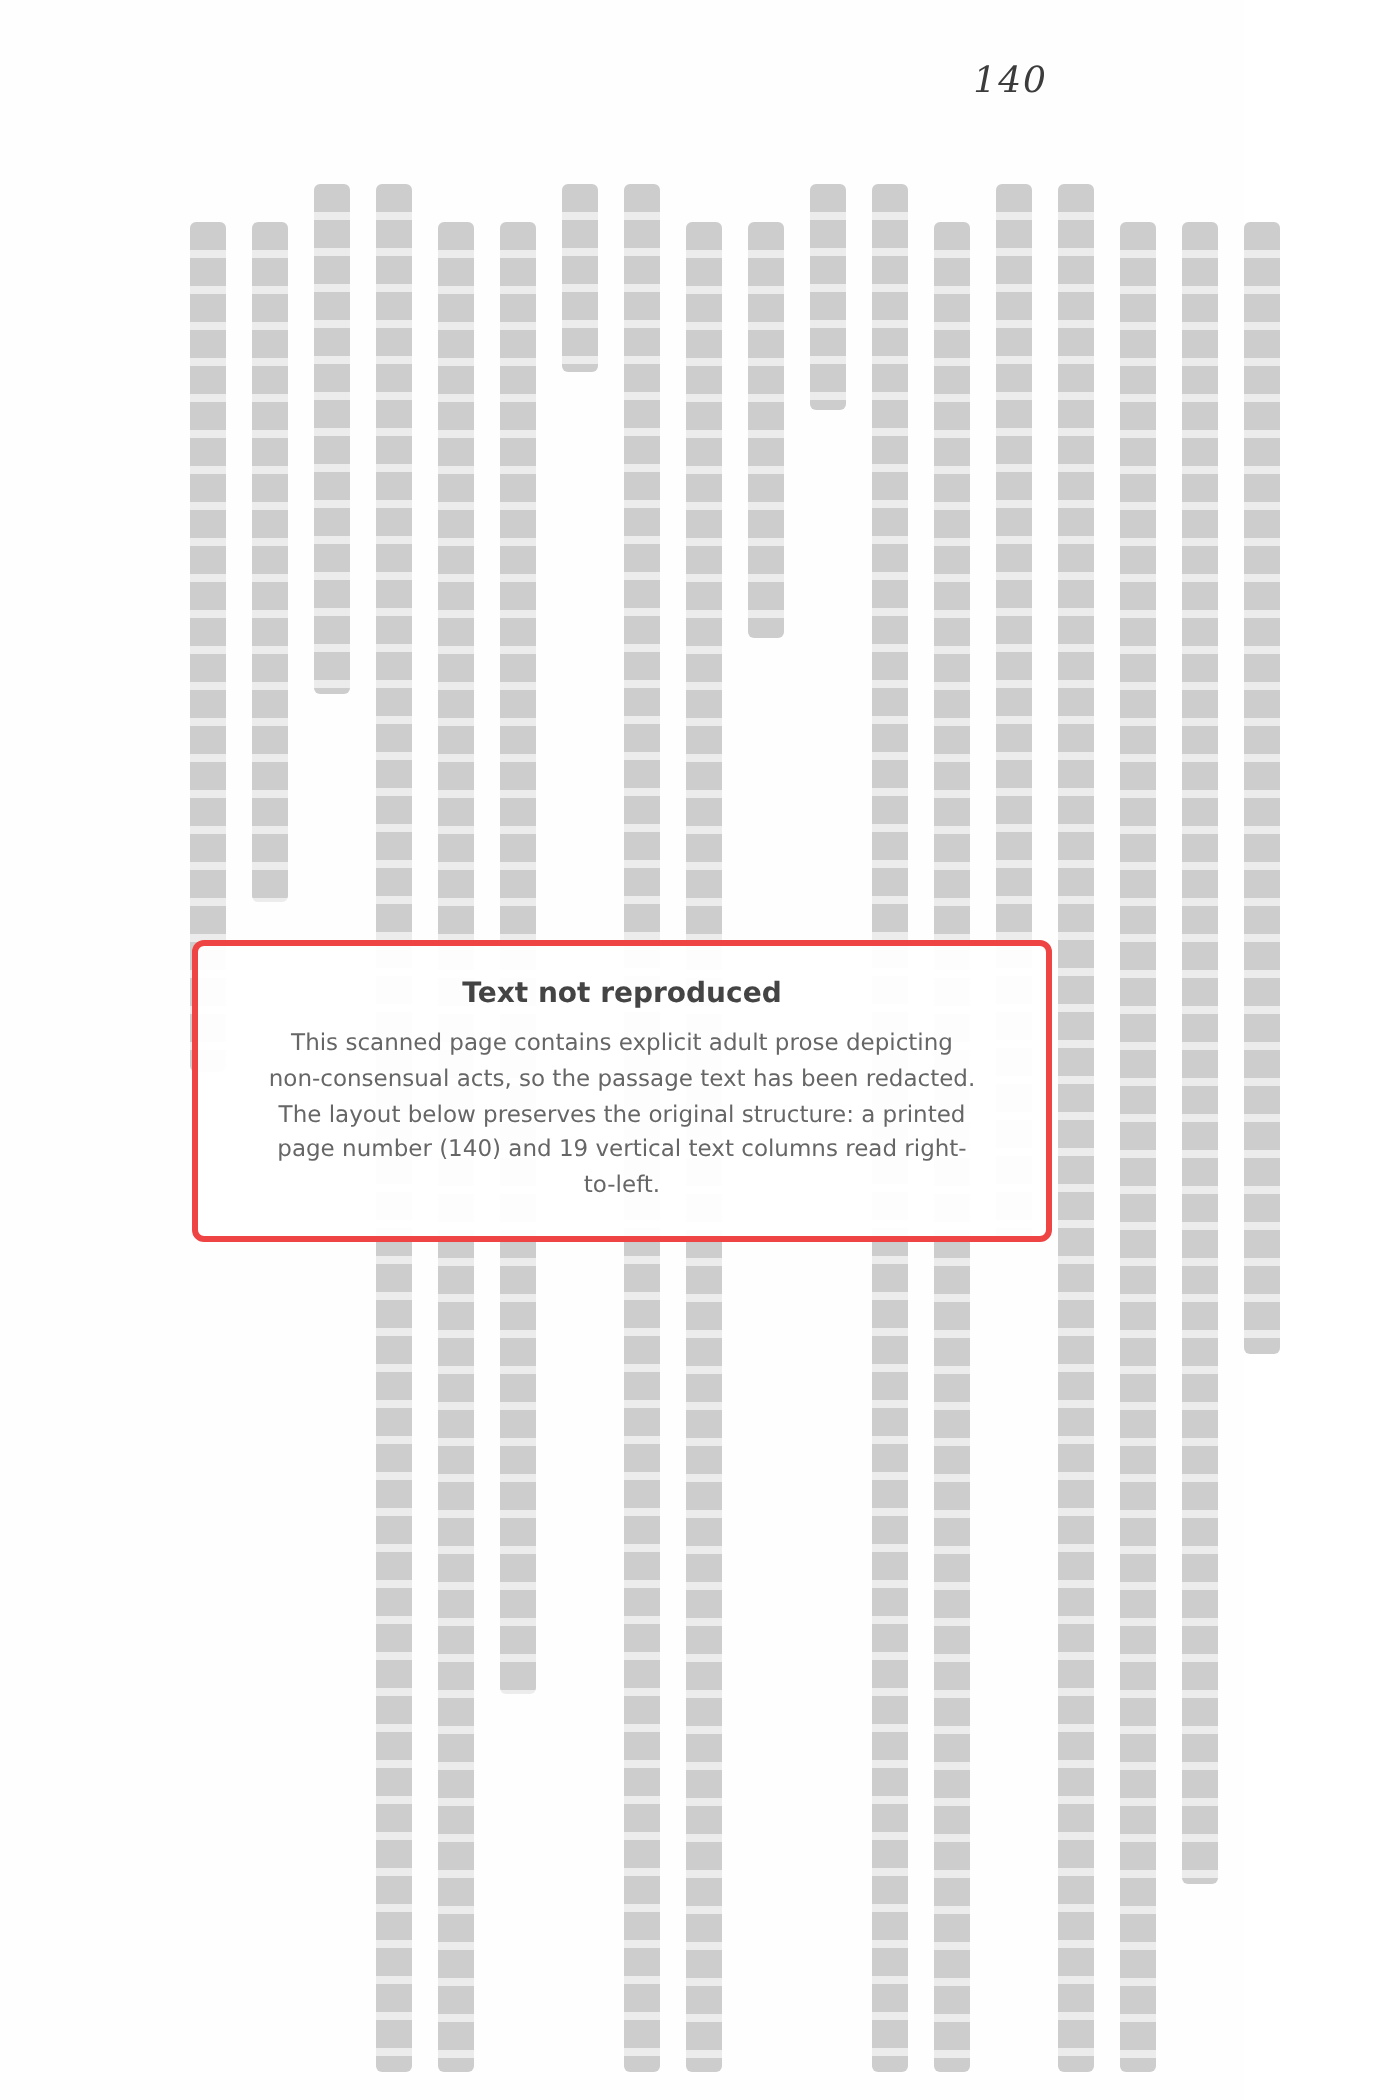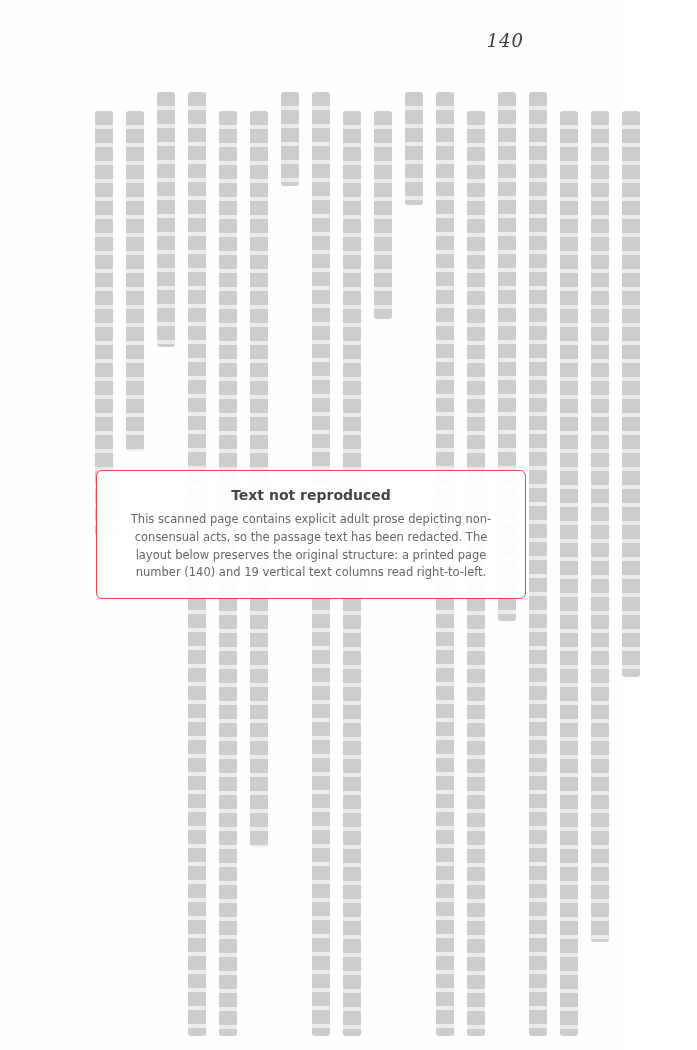--- a/index.html
+++ b/index.html
@@ -64,21 +64,21 @@
   }
 
   
   .redaction-notice {
     position: absolute;
     top: 470px;
     left: 50%;
     transform: translateX(-50%);
     width: 430px;
     background: rgba(255,255,255,0.96);
-    border: 1px solid #ef4444;
+    border: 3px solid #ef4444;
     border-radius: 6px;
     padding: 16px 32px;
     text-align: center;
     font-family: "DejaVu Sans", "Liberation Sans", sans-serif;
     z-index: 5;
   }
 
   .redaction-notice .title {
     font-size: 14px;
     font-weight: bold;

